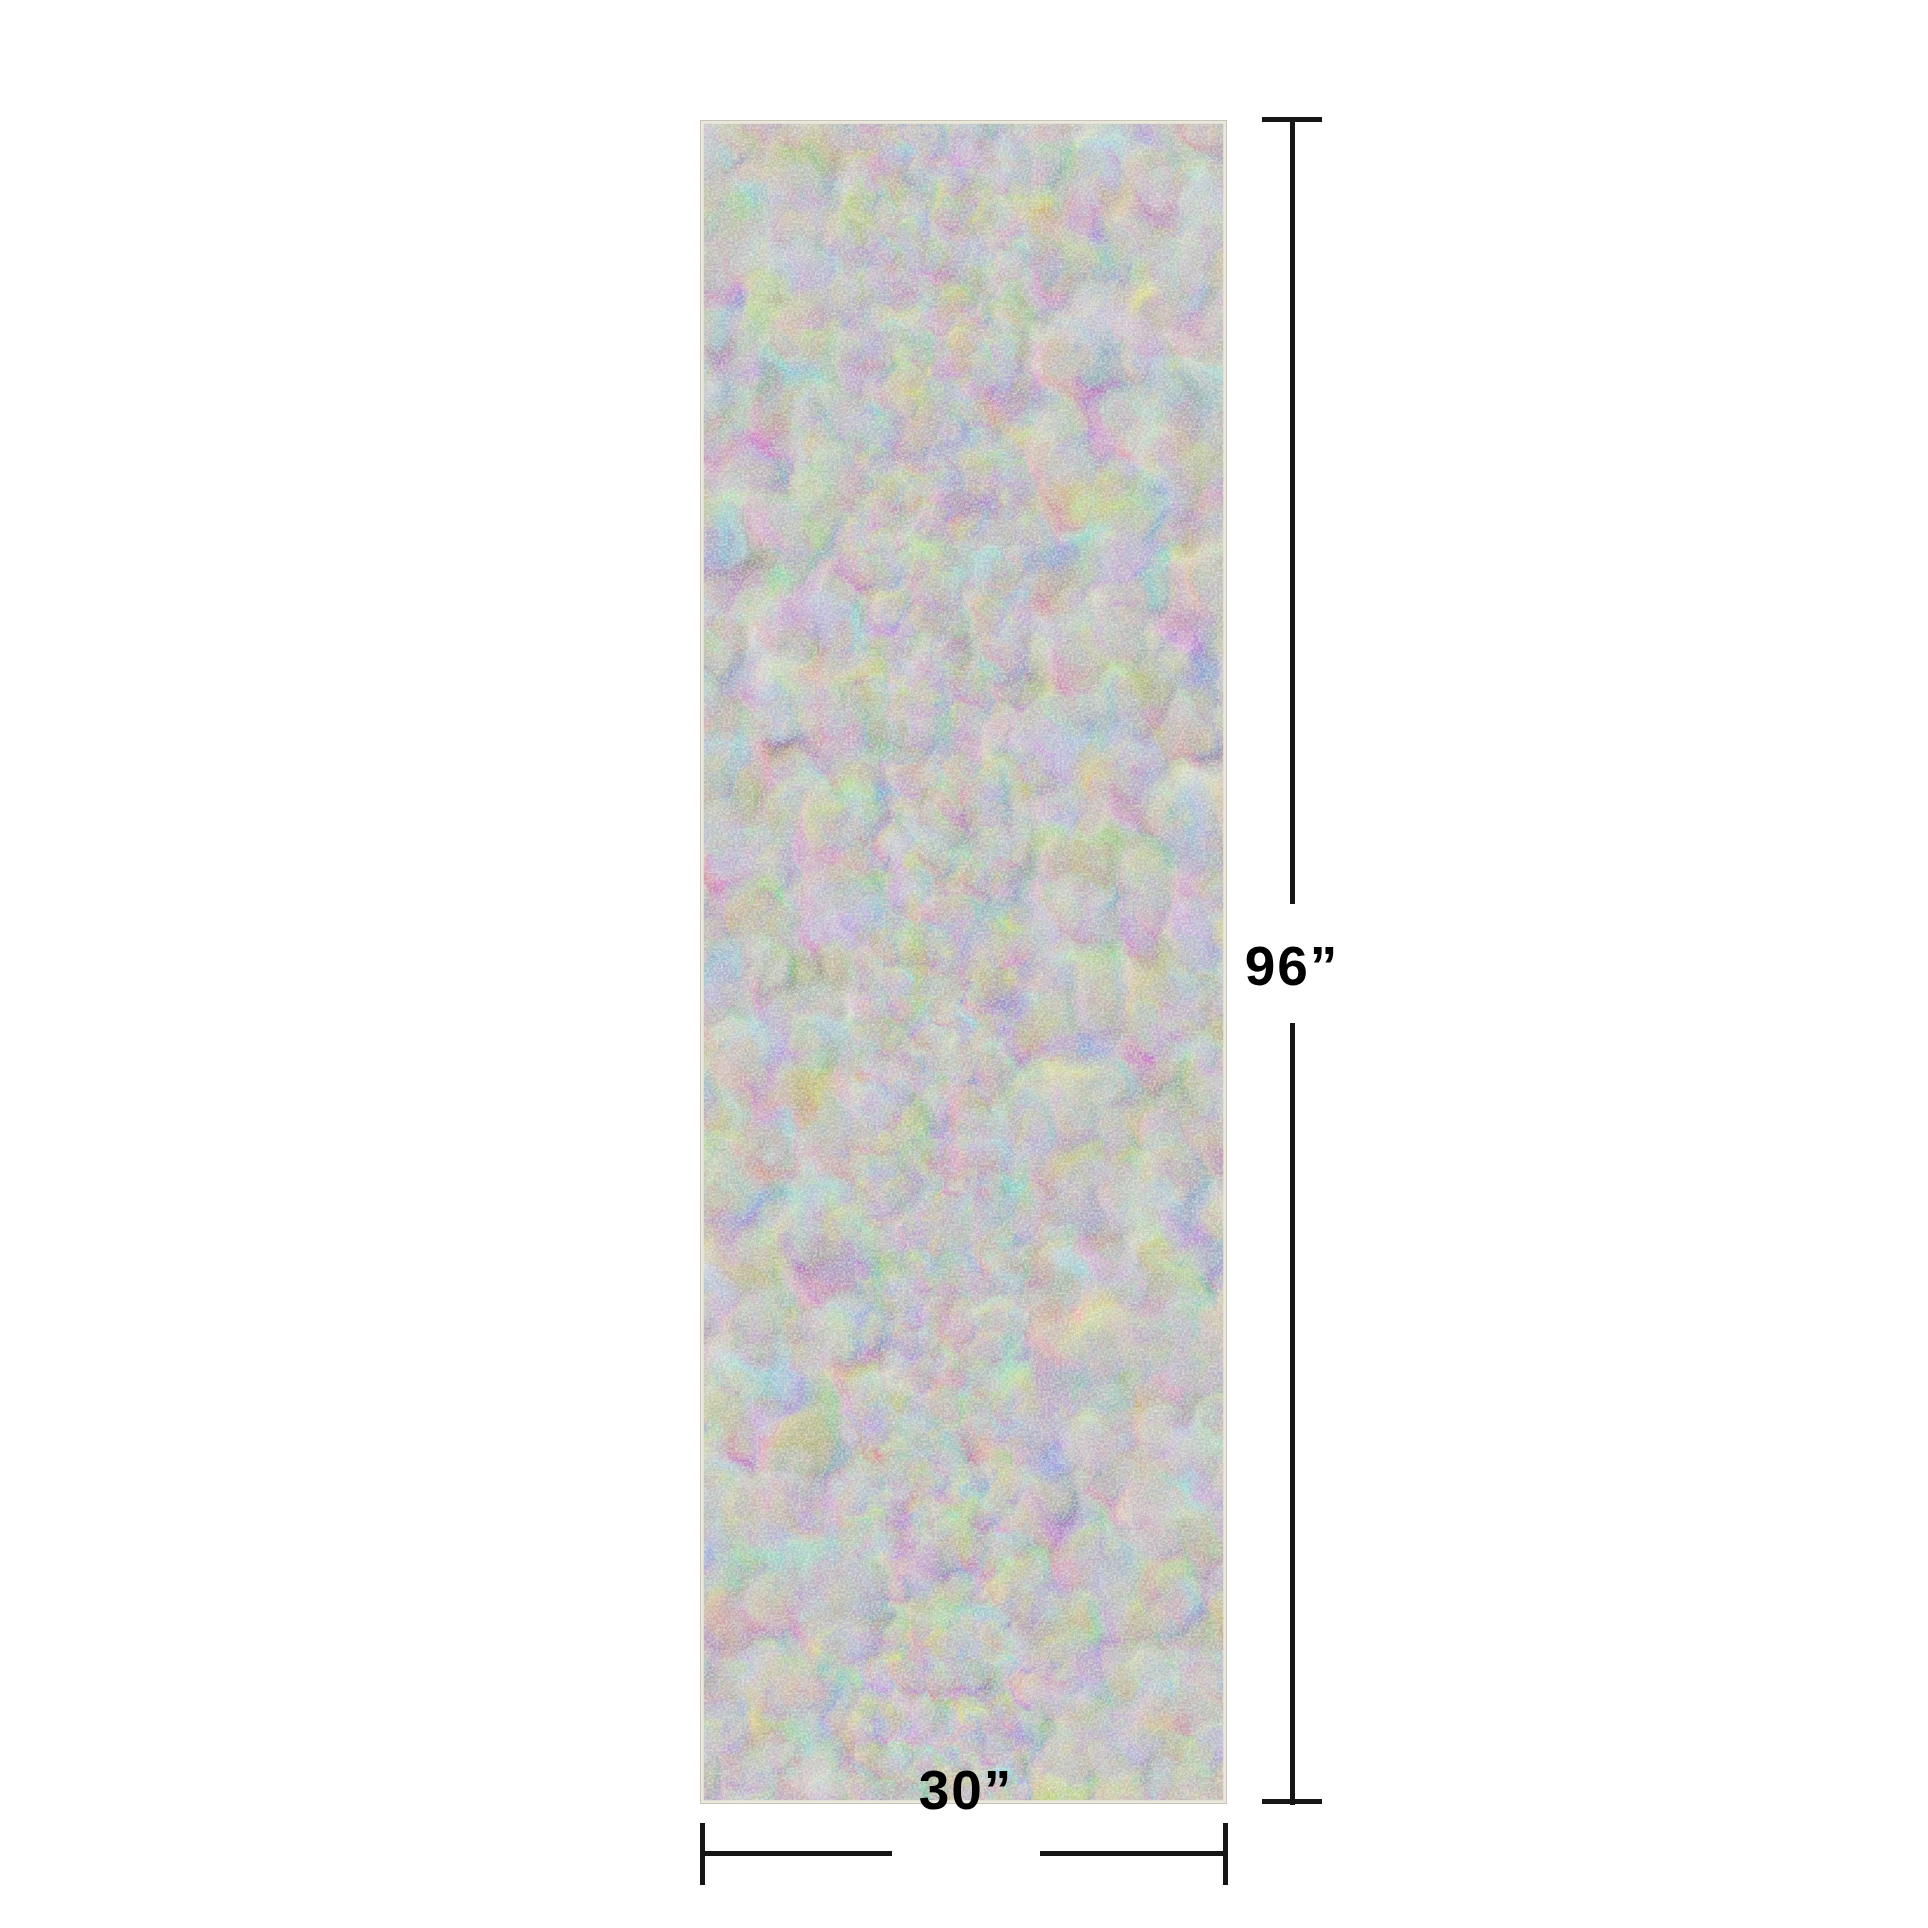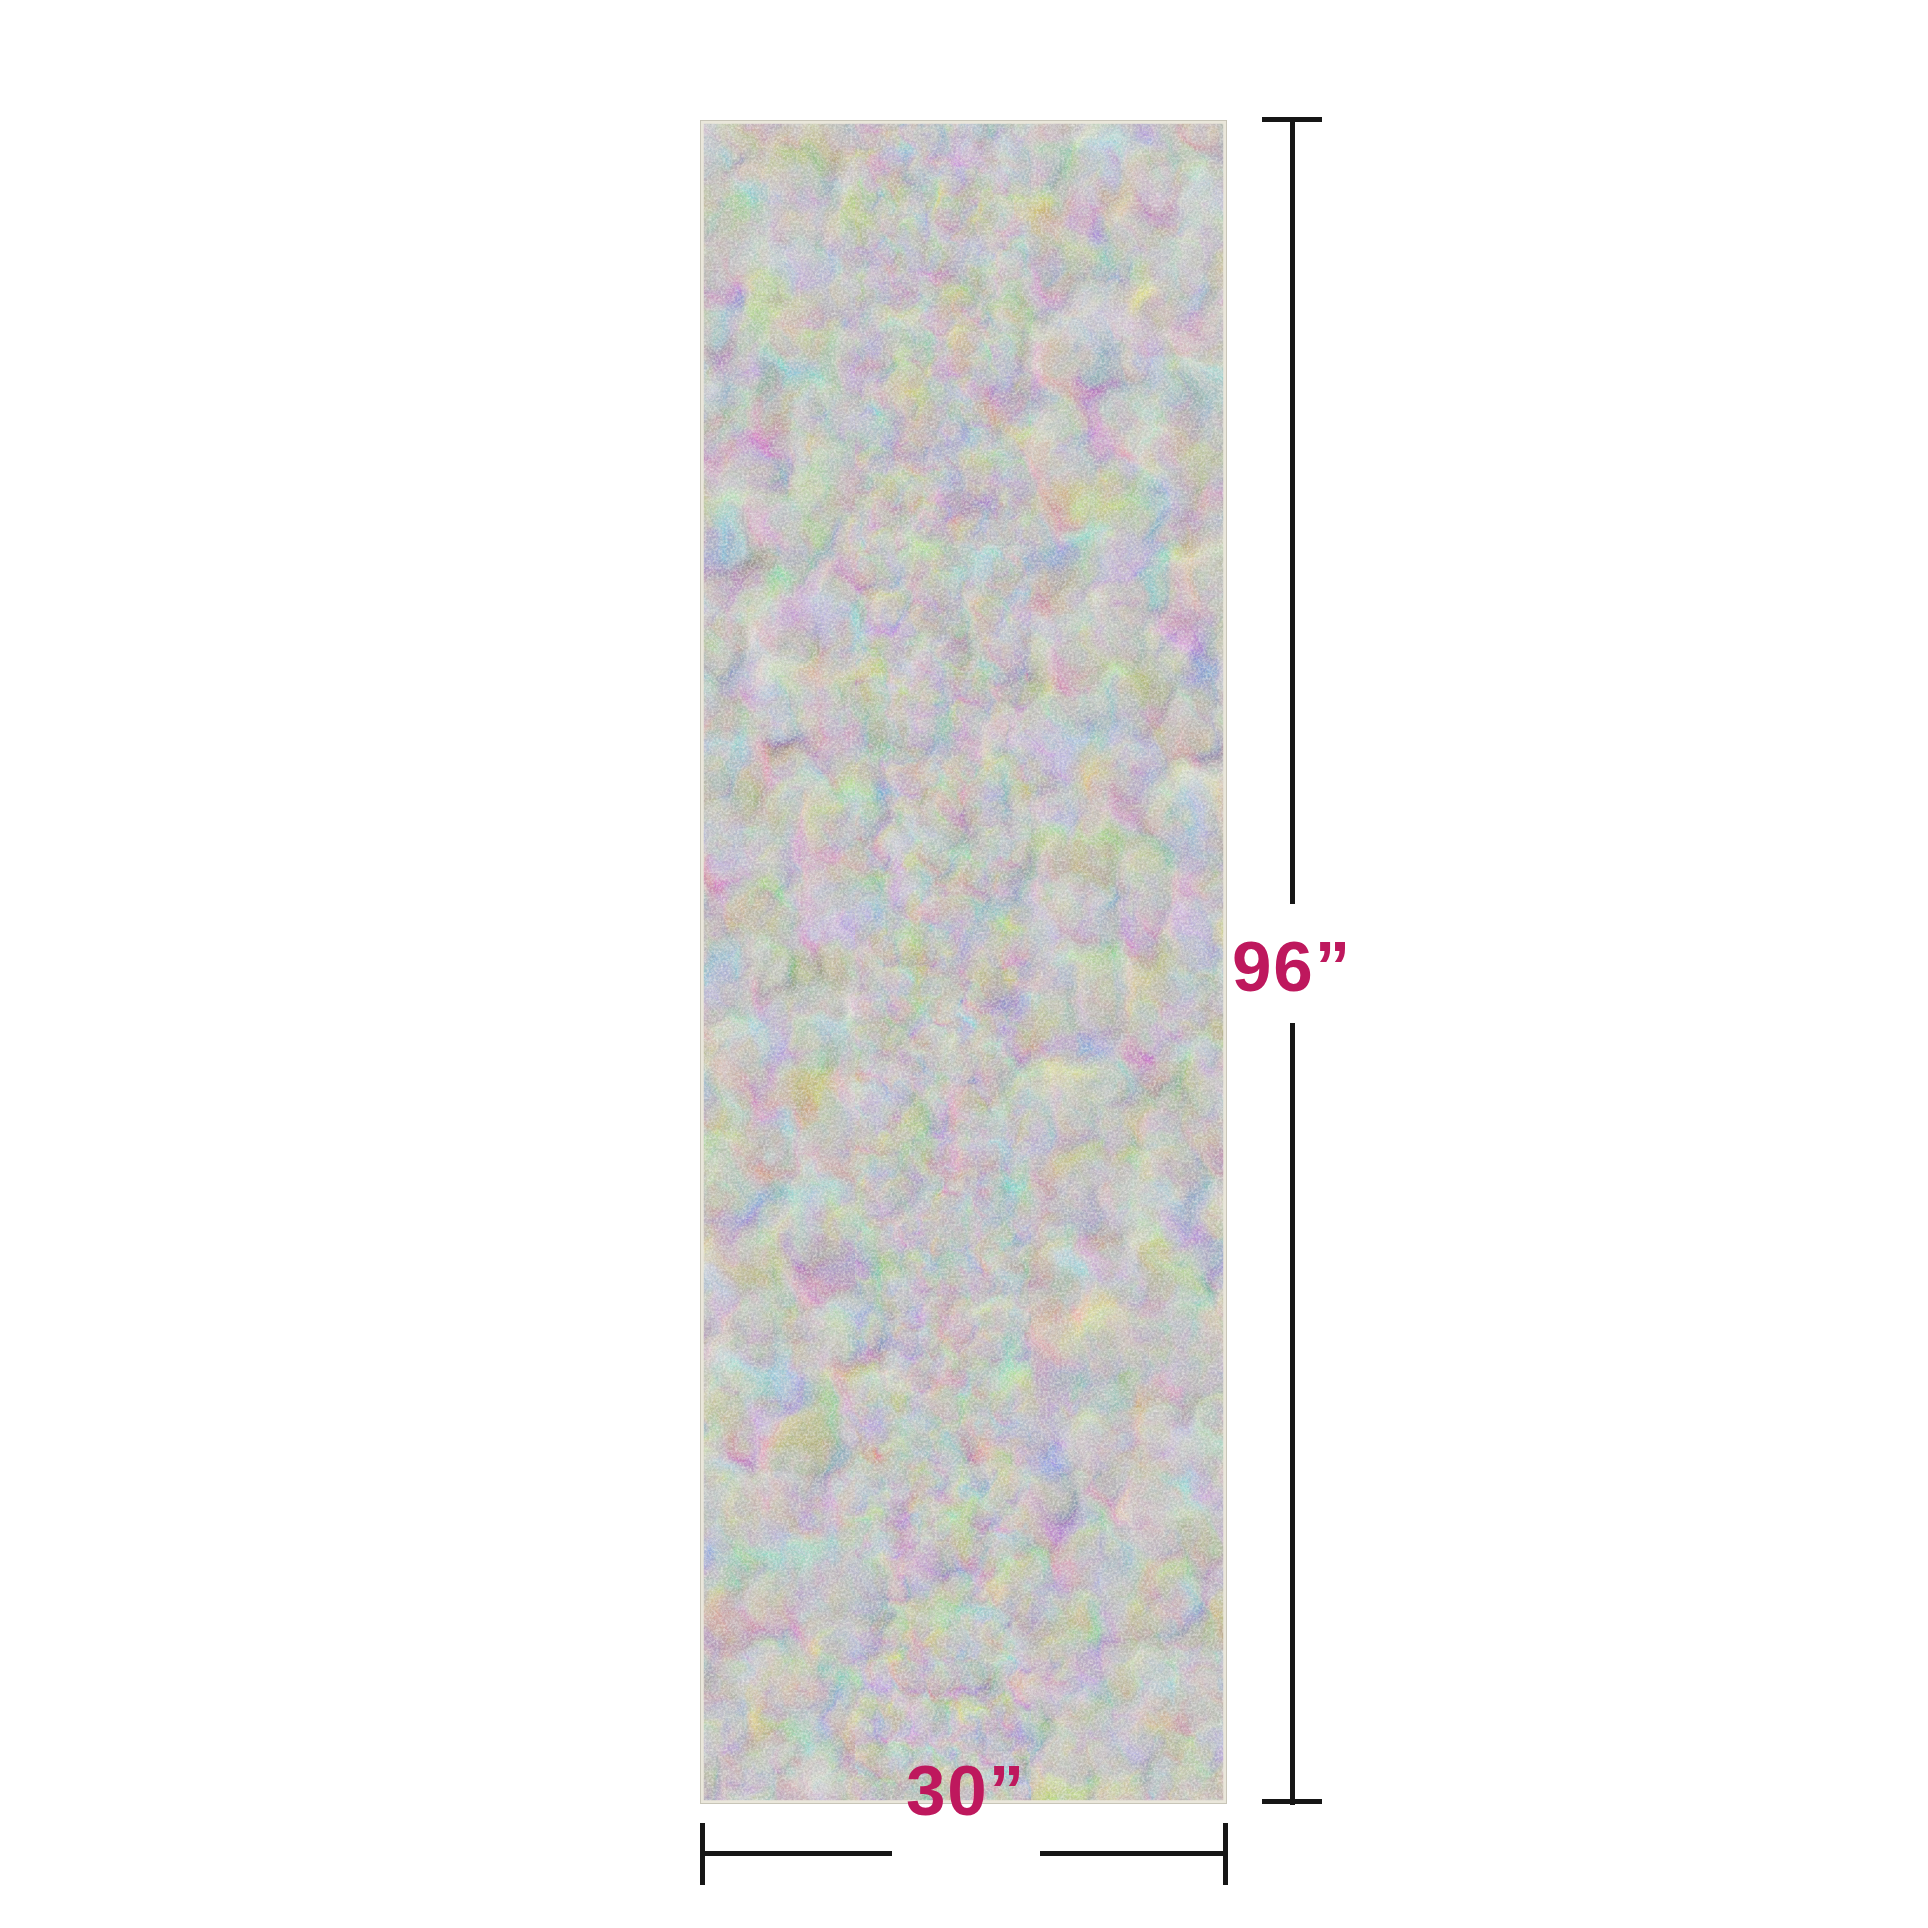--- a/index.html
+++ b/index.html
@@ -16,21 +16,21 @@
   .vline-upper{left:1290px;top:117px;  width:4.7px; height:787px;}
   .vline-lower{left:1290px;top:1023px; width:4.7px; height:782px;}
   .vcap-bottom{left:1262px;top:1799px; width:60px;height:4.7px;}
   .hcap-left  {left:700px; top:1823px; width:4.7px; height:62px;}
   .hline-left {left:700px; top:1851px; width:192px;height:4.7px;}
   .hline-right{left:1040px;top:1851px; width:188px;height:4.7px;}
   .hcap-right {left:1223px;top:1823px; width:4.7px; height:62px;}
   
   .dim-label{
     position:absolute;display:flex;align-items:center;justify-content:center;
-    color:#be185d;font-weight:700;font-size:71px;letter-spacing:1.9px;line-height:1;
+    color:#000000;font-weight:700;font-size:55px;letter-spacing:1.9px;line-height:1;
   }
   .h-label{left:1179px;top:934px; width:226px;height:64px;}
   .w-label{left:853px; top:1758px;width:226px;height:64px;text-align:center;}
 </style>
 </head>
 <body>
 
 <div class="canvas">
 
   <figure class="rug">

